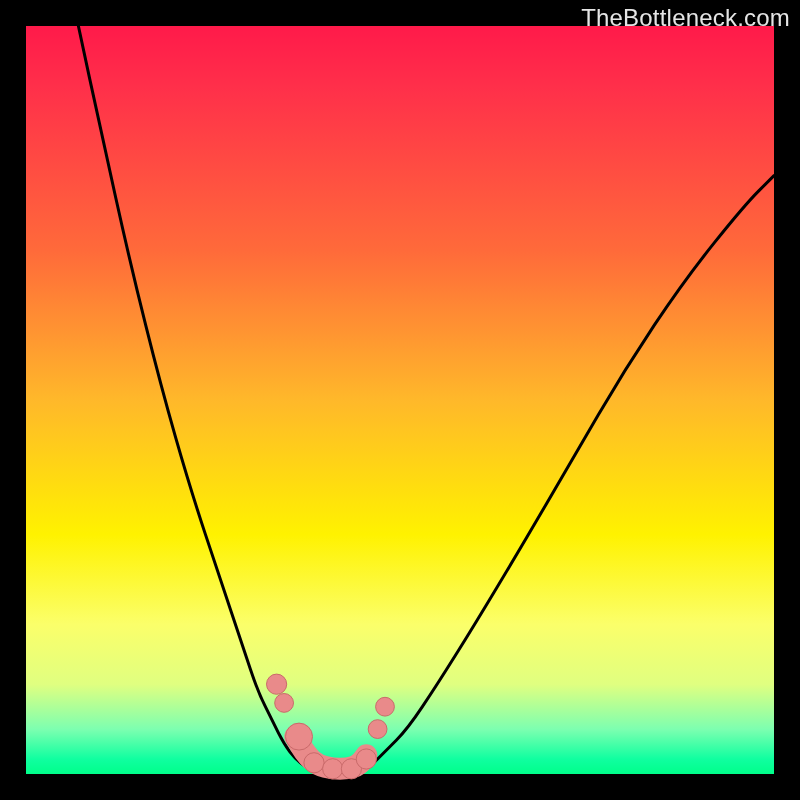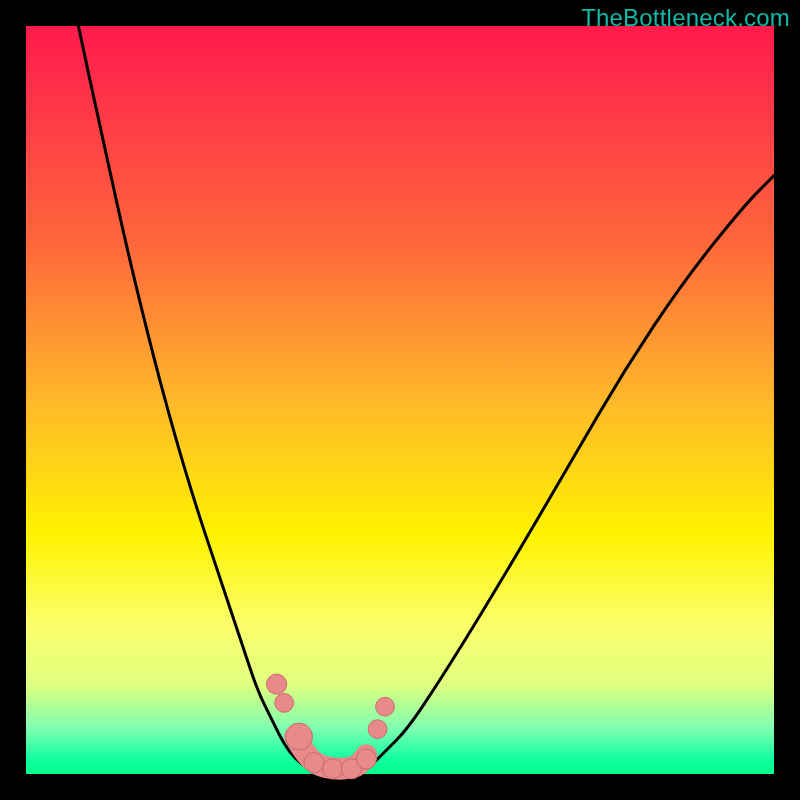--- a/index.html
+++ b/index.html
@@ -27,21 +27,21 @@
       #e0ff80 88%,
       #7dffb0 94%,
       #10ffa0 98%,
       #00ff8a 100%
     );
   }
   .watermark {
     position: absolute;
     top: 4px;
     right: 10px;
-    color: #14b8a6;
+    color: #e5e5e5;
     font-size: 24px;
     font-weight: 500;
     letter-spacing: 0.2px;
   }
   svg.curve {
     position: absolute;
     left: 0;
     top: 0;
     width: 748px;
     height: 748px;

